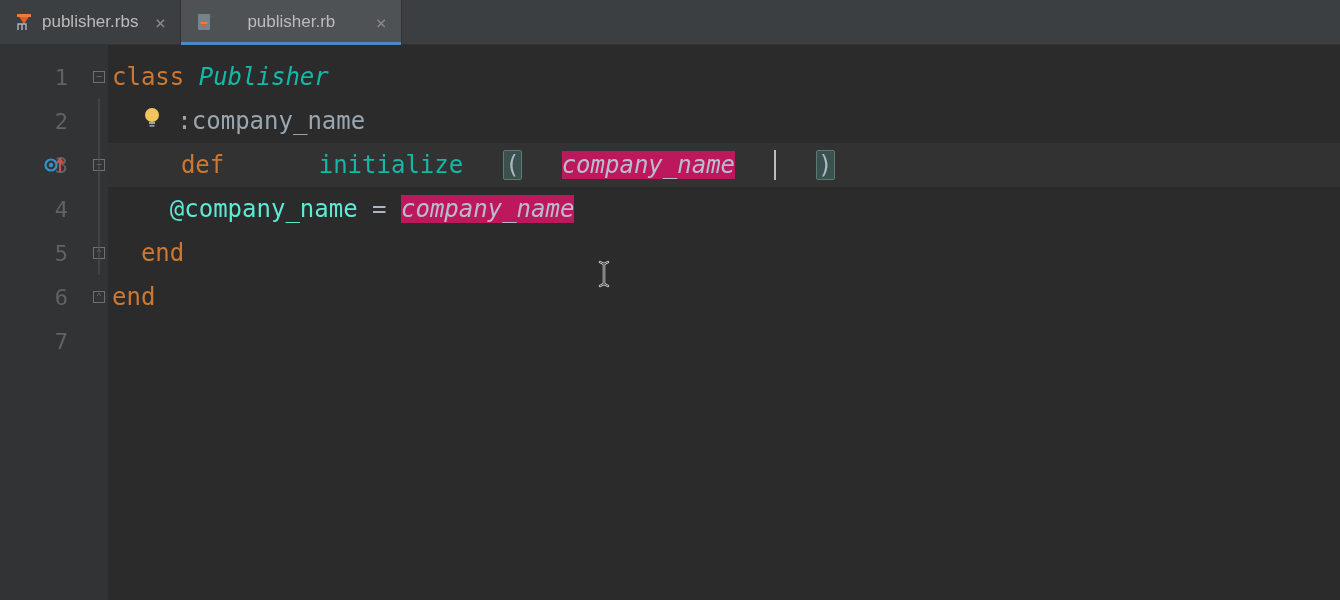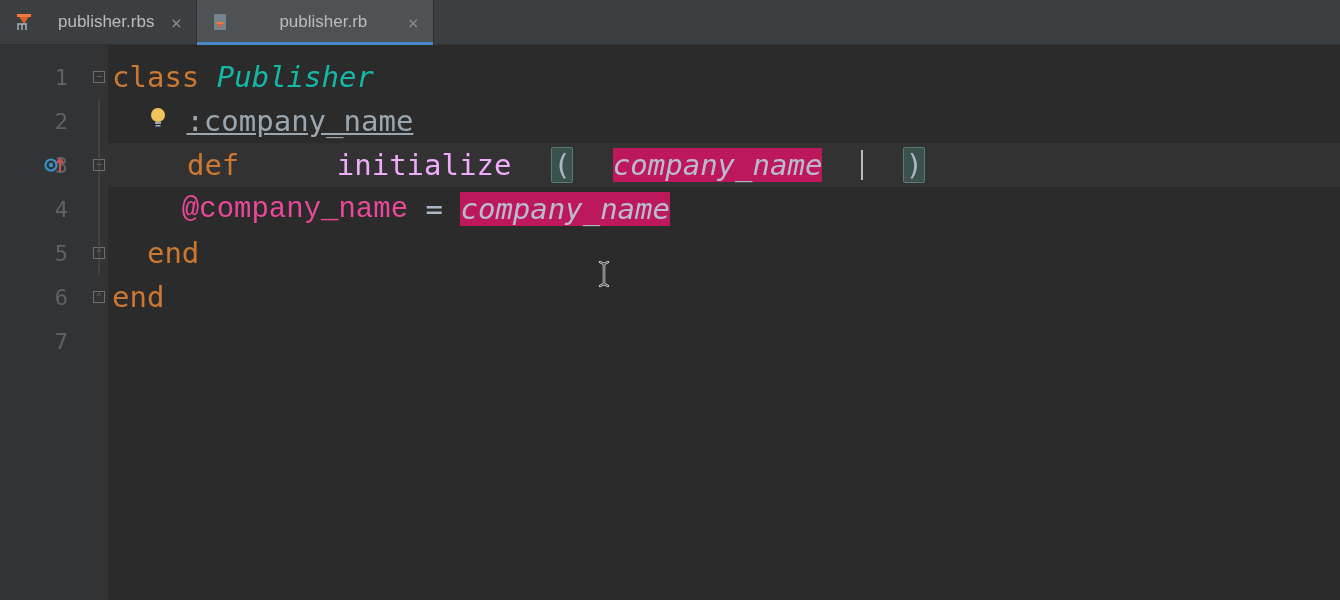--- a/index.html
+++ b/index.html
@@ -45,21 +45,20 @@
     width: 20px;
     height: 20px;
     display: flex;
     align-items: center;
     justify-content: center;
   }
   .tab-label {
     color: #bbbbbb;
     font-size: 17px;
     font-family: -apple-system, 'Segoe UI', sans-serif;
-    margin-left: 16px;
   }
   .tab-close {
     color: #8a8a8a;
     font-size: 18px;
     margin-left: 6px;
     width: 16px;
     text-align: center;
   }
   .editor-area {
     display: flex;
@@ -120,40 +119,40 @@
     position: absolute;
     width: 1px;
     background: #555;
     left: 50%;
     transform: translateX(-50%);
   }
   .code-area {
     flex: 1;
     padding-top: 10px;
     position: relative;
-    font-size: 29px;
+    font-size: 24px;
   }
   .code-line {
     height: 44px;
     display: flex;
     align-items: center;
     white-space: pre;
     padding-left: 4px;
   }
   .code-line.active-line {
     background: #323232;
     gap: 40px;
   }
   .kw { color: #cc7832; }
   .classname { color: #14b8a6; font-style: italic; }
-  .methodname { color: #f0abfc; text-align: right; }
+  .methodname { color: #14b8a6; text-align: right; }
   .param { color: #b9bcd1; font-style: italic; }
   .param-hl { background: #be185d; }
-  .symbol { color: #9aa7b0; text-decoration: underline; }
-  .ivar { color: #ec4899; font-family: Liberation Mono, monospace; }
+  .symbol { color: #9aa7b0; }
+  .ivar { color: #5eead4; }
   .paren { color: #a9b7c6; }
   .bracket-hl { background: #3b514d; border: 1px solid #5a7a73; border-radius: 2px; padding: 0 1px; }
   .cursor-caret {
     display: inline-block;
     width: 2px;
     height: 30px;
     background: #bbbbbb;
     vertical-align: middle;
     margin-left: -1px;
   }

